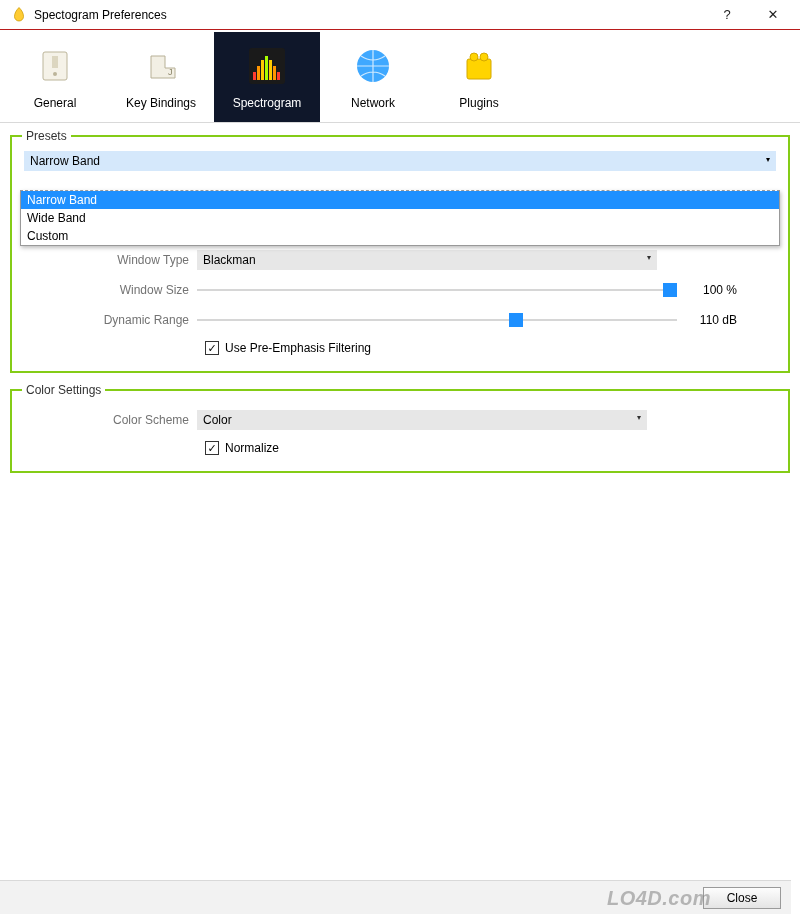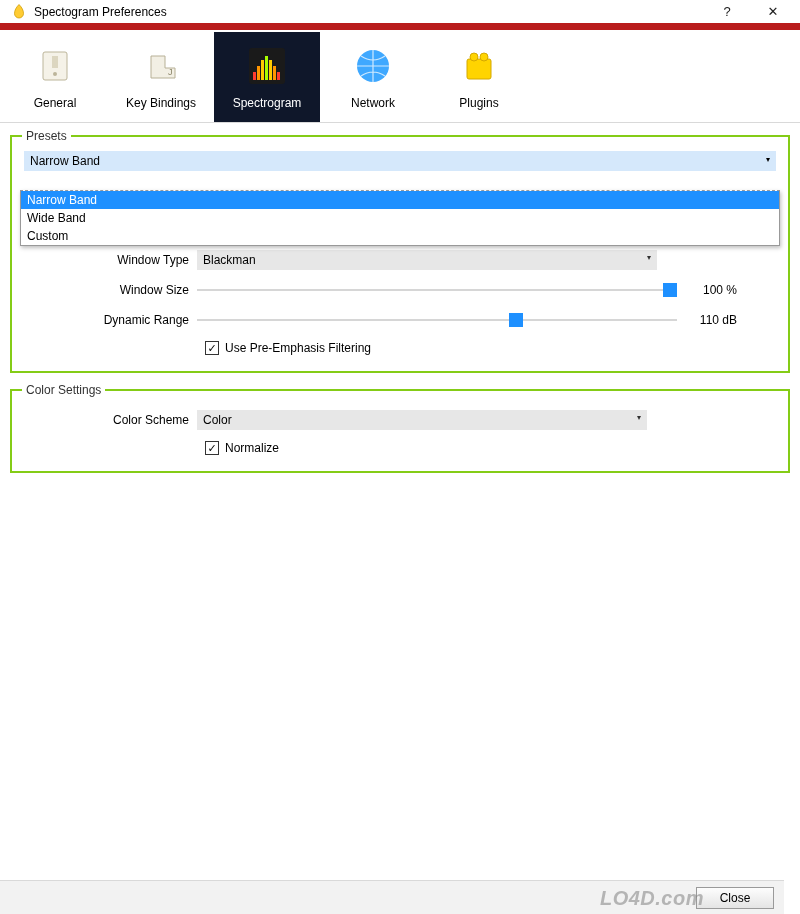--- a/index.html
+++ b/index.html
@@ -11,21 +11,21 @@
   width: 800px;
   height: 914px;
   overflow: hidden;
   position: relative;
 }
 .titlebar {
   height: 30px;
   display: flex;
   align-items: center;
   padding: 0 4px;
-  border-bottom: 7px solid #b91c1c;
+  border-bottom: 1px solid #b91c1c;
 }
 .titlebar .app-icon {
   width: 18px; height: 18px;
   margin: 0 6px;
 }
 .titlebar .title { flex: 0 0 auto; font-size: 12px; }
 .titlebar .spacer { flex: 1; }
 .titlebar .winbtn {
   width: 46px; height: 30px;
   display: flex; align-items: center; justify-content: center;
@@ -64,21 +64,21 @@
 .row {
   display: flex;
   align-items: center;
   height: 30px;
 }
 .row .lbl {
   width: 175px;
   text-align: right;
   padding-right: 8px;
   font-size: 12px;
-  color: #000000;
+  color: #737373;
 }
 .combo {
   background: #e7e7e7;
   height: 20px;
   flex: 0 0 460px;
   display: flex;
   align-items: center;
   padding: 0 6px;
   position: relative;
   font-size: 12px;
@@ -137,21 +137,21 @@
 .dropdown .opt {
   padding: 1px 6px;
   font-size: 12px;
   line-height: 16px;
 }
 .dropdown .opt.sel {
   background: #1e90ff; color: #fff;
 }
 .footer {
   position: absolute;
-  bottom: 0; left: 0; right: 16px;
+  bottom: 0; left: 0; right: 9px;
   height: 34px;
   border-top: 1px solid #d9d9d9;
   background: #f2f2f2;
   display: flex; align-items: center; justify-content: flex-end;
   padding-right: 10px;
 }
 .close-btn {
   width: 78px; height: 22px;
   background: linear-gradient(#fdfdfd,#e4e4e4);
   border: 1px solid #9a9a9a;

